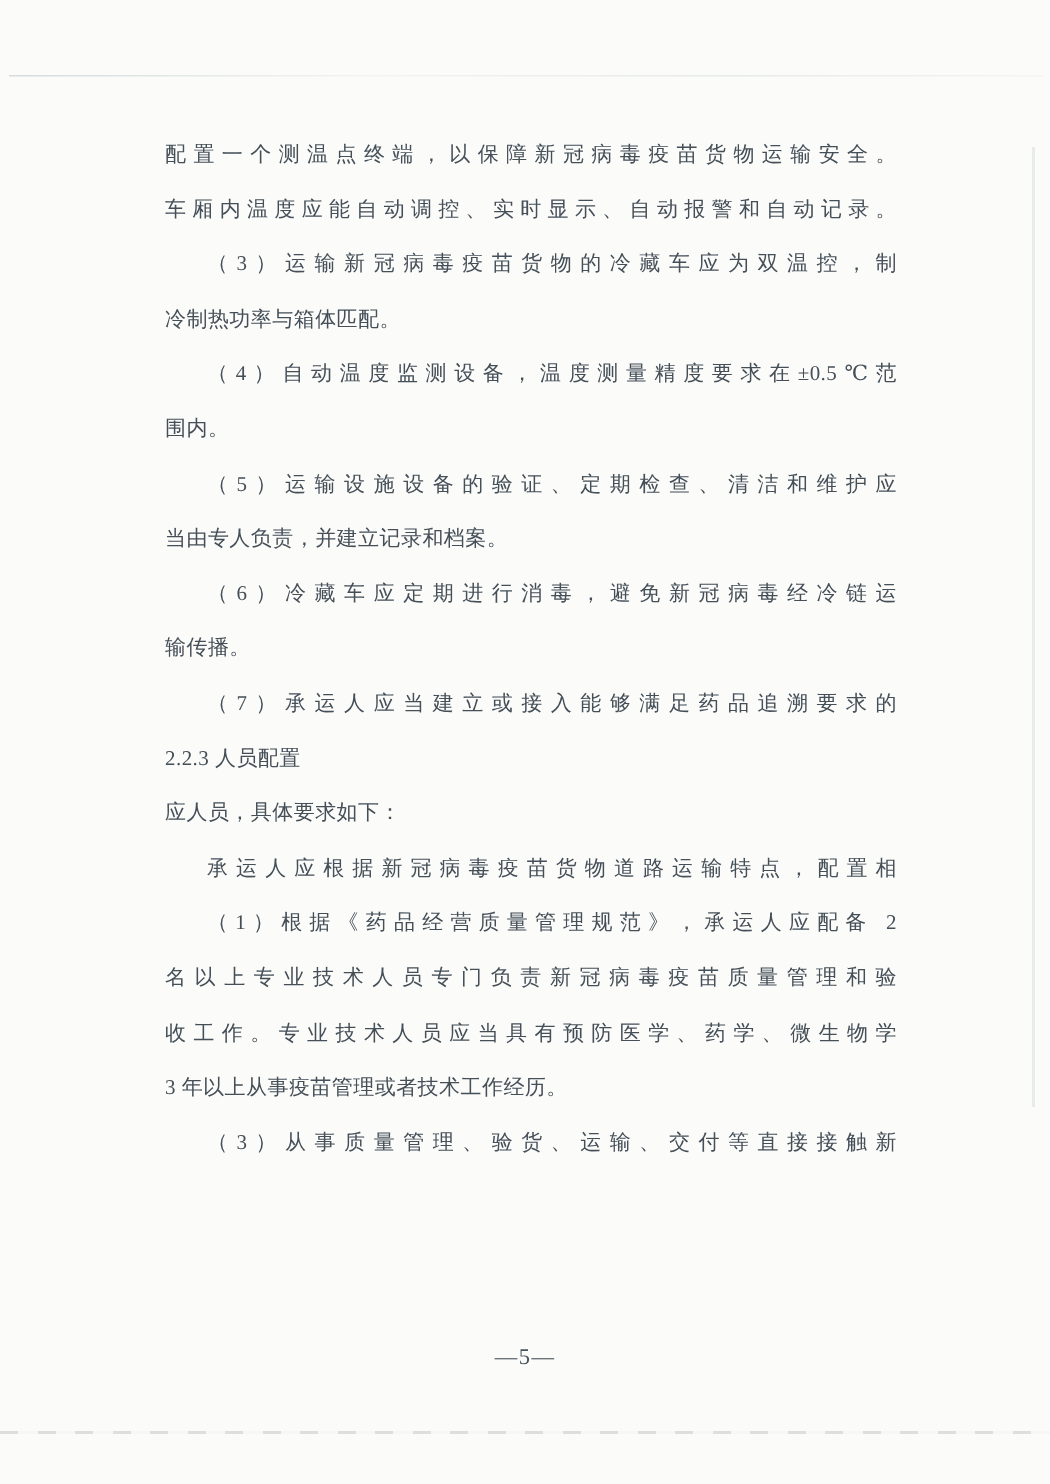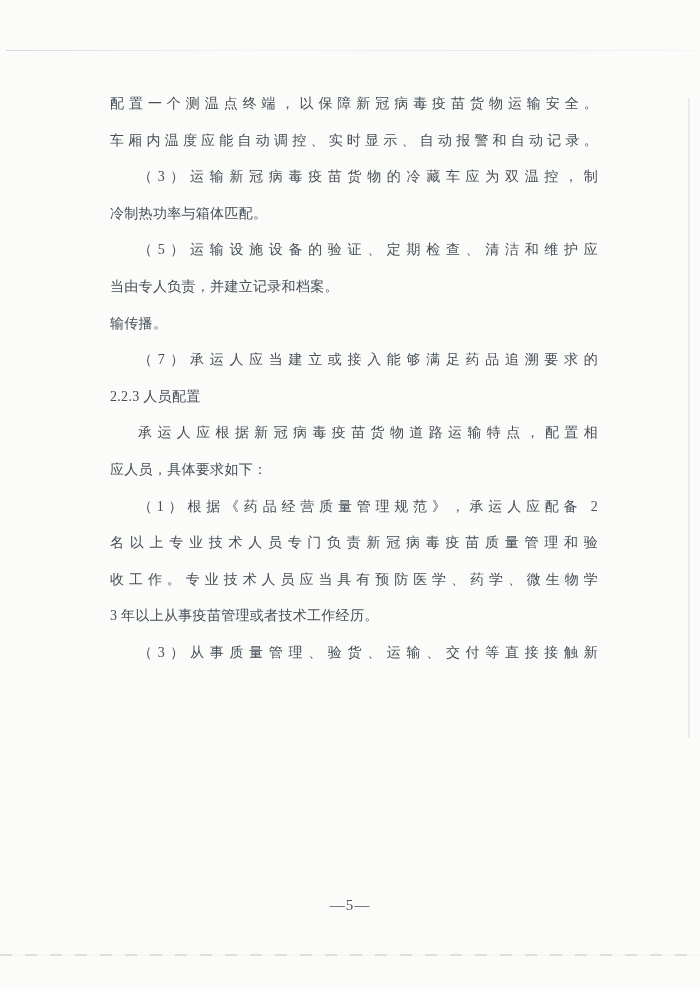--- a/index.html
+++ b/index.html
@@ -86,27 +86,30 @@
 <div class="page">
 
   <div class="artifact-top"></div>
   <div class="artifact-right"></div>
 
   <div class="doc-body">
     <div class="line justify">配置一个测温点终端，以保障新冠病毒疫苗货物运输安全。</div>
     <div class="line justify">车厢内温度应能自动调控、实时显示、自动报警和自动记录。</div>
     <div class="line justify indent">（3）运输新冠病毒疫苗货物的冷藏车应为双温控，制</div>
     <div class="line">冷制热功率与箱体匹配。</div>
+    <div class="line justify indent">（4）自动温度监测设备，温度测量精度要求在±0.5℃范</div>
+    <div class="line">围内。</div>
     <div class="line justify indent">（5）运输设施设备的验证、定期检查、清洁和维护应</div>
     <div class="line">当由专人负责，并建立记录和档案。</div>
+    <div class="line justify indent">（6）冷藏车应定期进行消毒，避免新冠病毒经冷链运</div>
     <div class="line">输传播。</div>
     <div class="line justify indent">（7）承运人应当建立或接入能够满足药品追溯要求的</div>
     <div class="line">2.2.3 人员配置</div>
+    <div class="line">应人员，具体要求如下：</div>
     <div class="line justify indent">承运人应根据新冠病毒疫苗货物道路运输特点，配置相</div>
-    <div class="line">应人员，具体要求如下：</div>
     <div class="line justify indent">（1）根据《药品经营质量管理规范》，承运人应配备 2</div>
     <div class="line justify">名以上专业技术人员专门负责新冠病毒疫苗质量管理和验</div>
     <div class="line justify">收工作。专业技术人员应当具有预防医学、药学、微生物学</div>
     <div class="line">3 年以上从事疫苗管理或者技术工作经历。</div>
     <div class="line justify indent">（3）从事质量管理、验货、运输、交付等直接接触新</div>
   </div>
 
   <div class="page-number">—5—</div>
 
   <div class="artifact-bottom"></div>

